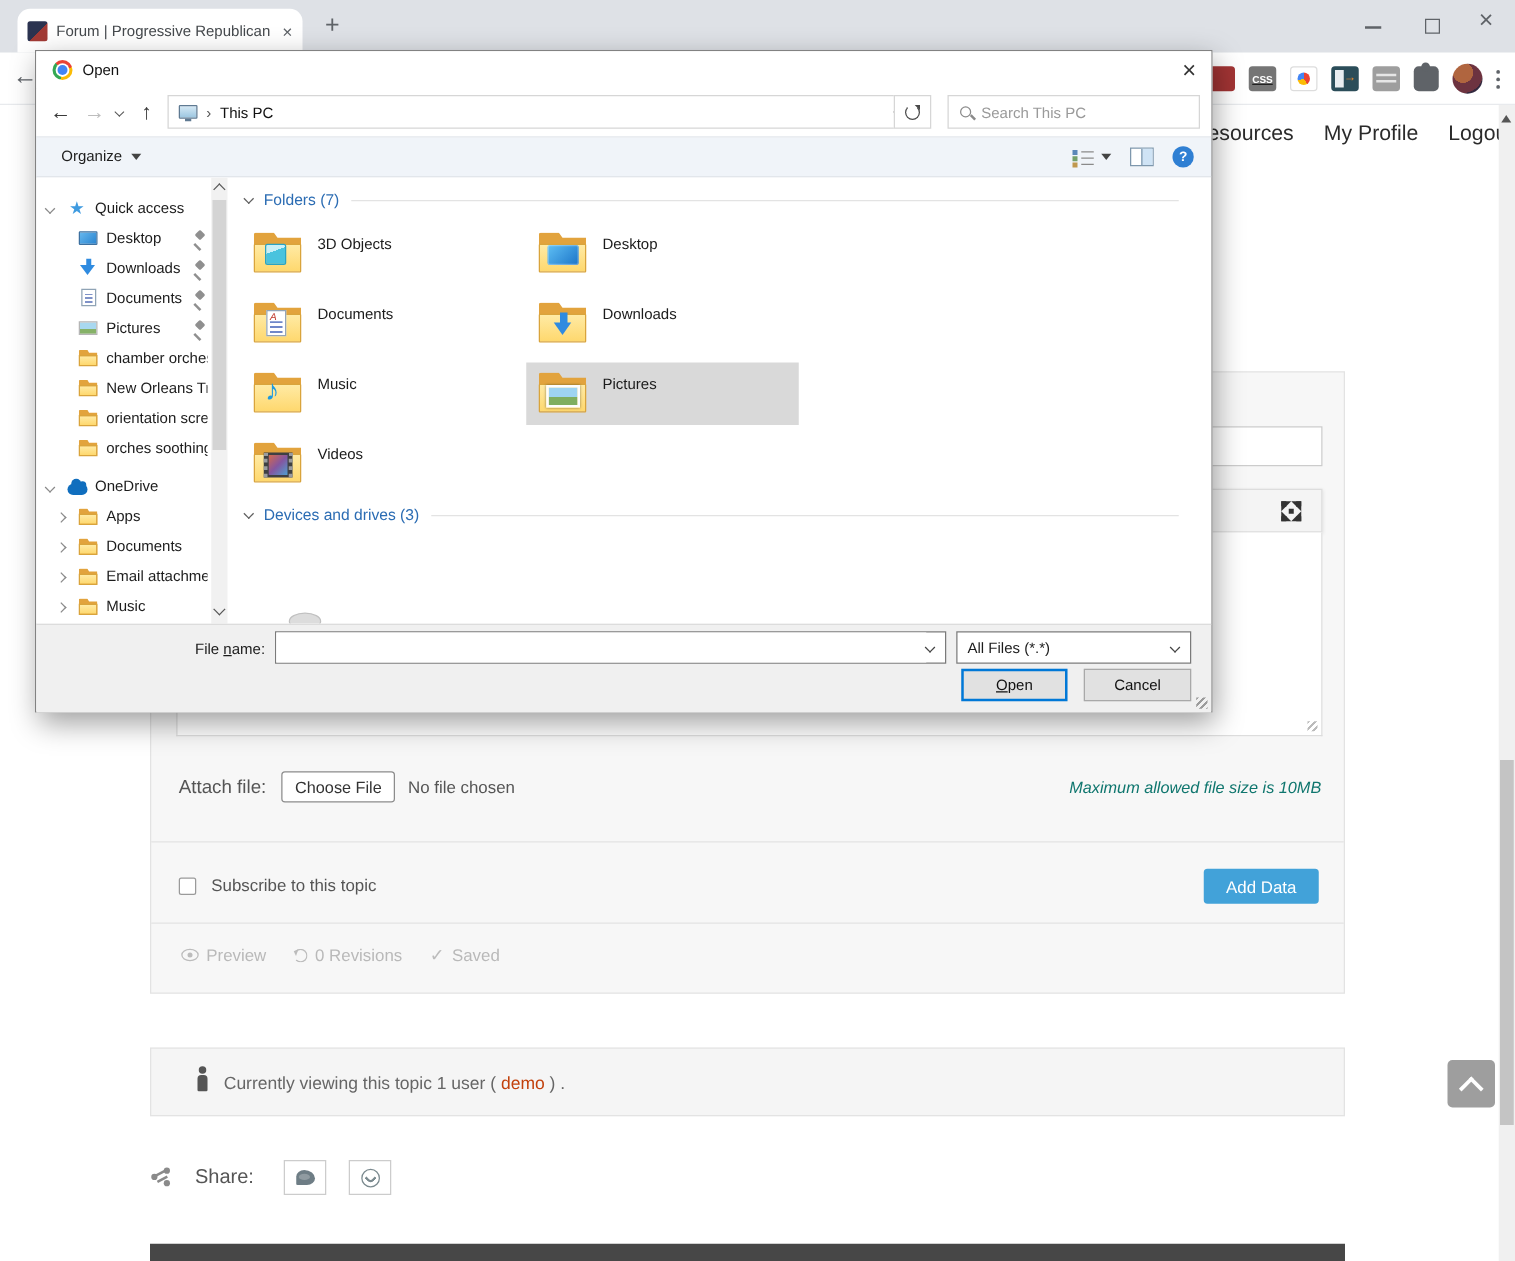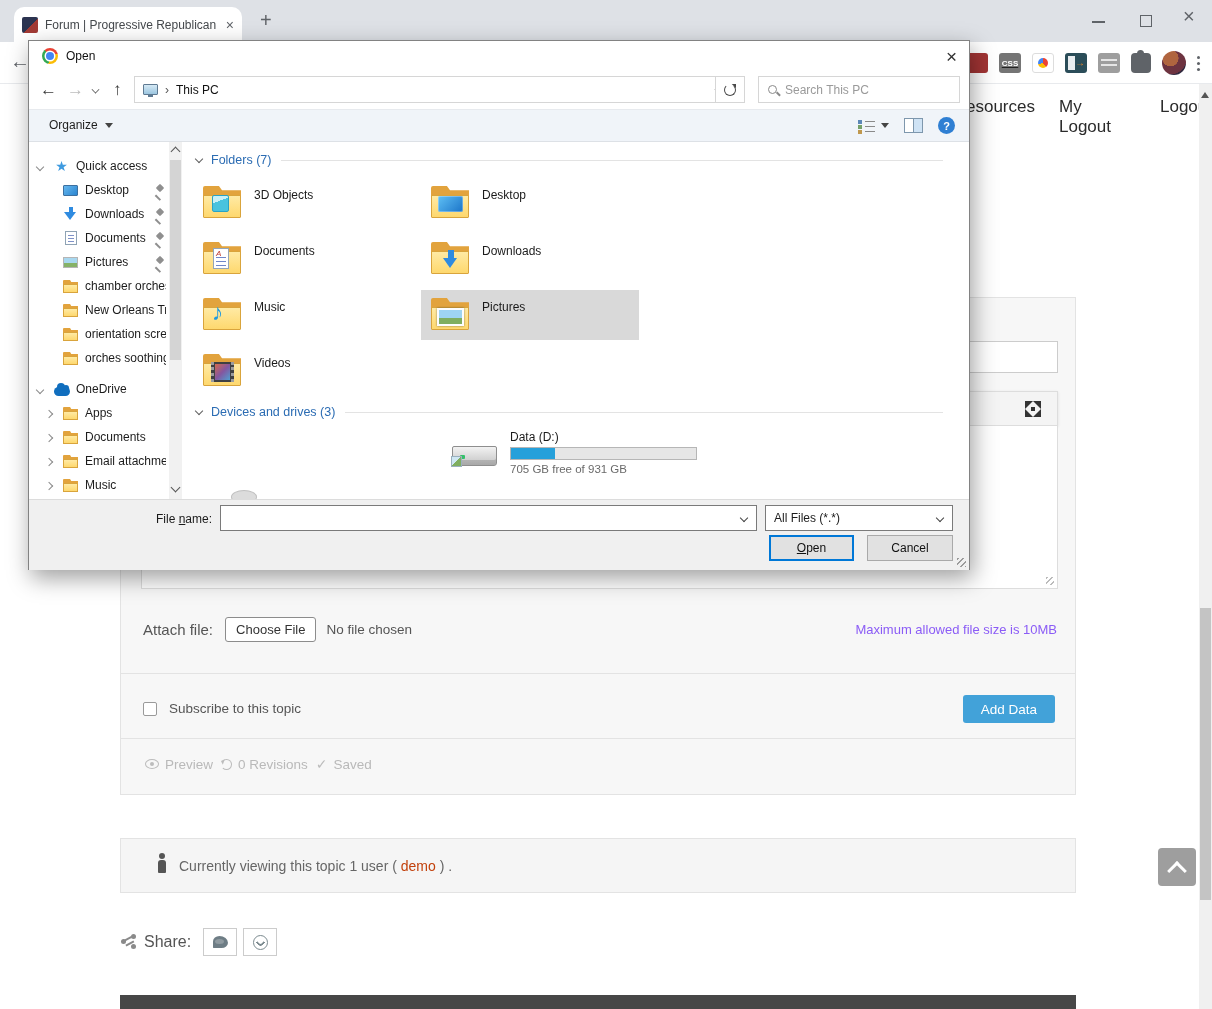--- a/index.html
+++ b/index.html
@@ -61,43 +61,43 @@
   .expand-ic .ne { right:0; top:0; border-right-color:#333; border-top-color:#333; }
   .expand-ic .sw { left:0; bottom:0; border-left-color:#333; border-bottom-color:#333; }
   .expand-ic .se { right:0; bottom:0; border-right-color:#333; border-bottom-color:#333; }
   .editor-body { height:163px; background:#fff; border:1px solid #ddd; border-top:none; position:relative; }
   .grip { position:absolute; right:3px; bottom:3px; width:8px; height:8px;
           background:repeating-linear-gradient(135deg,#bbb 0 1.5px,transparent 1.5px 4px); }
   .attach-row { position:absolute; left:22px; right:18px; top:316px; height:30px; display:flex; align-items:center; }
   .attach-label { font-size:15px; color:#555; margin-right:12px; }
   .choose-btn { font-size:13px; color:#333; background:#fff; border:1px solid #8c8c8c; border-radius:3px; padding:4px 10px; }
   .no-file { font-size:13.5px; color:#555; margin-left:10px; }
-  .max-size { margin-left:auto; font-size:13px; color:#8b5cf6; }
+  .max-size { margin-left:auto; font-size:13px; font-style:italic; color:#0f766e; }
   .hdiv { position:absolute; left:0; right:0; height:1px; background:#e3e3e3; }
   .subscribe-row { position:absolute; left:22px; top:403px; display:flex; align-items:center; gap:12px; }
   .checkbox { width:14px; height:14px; background:#fff; border:1px solid #9a9a9a; border-radius:2px; }
   .subscribe-label { font-size:13.5px; color:#555;text-align:right; }
   .add-reply { position:absolute; right:20px; top:397px; width:92px; height:28px; background:#42a2d9; color:#fff;
                font-size:13.5px; display:flex; align-items:center; justify-content:center; border-radius:3px; }
-  .status-row { position:absolute; left:24px; top:458px; display:flex; gap:8px; align-items:center; color:#b9b9b9; font-size:13.5px; }
+  .status-row { position:absolute; left:24px; top:458px; display:flex; gap:22px; align-items:center; color:#b9b9b9; font-size:13.5px; }
   .st-item { display:flex; align-items:center; gap:6px; }
   .eye { width:14px; height:10px; border:1.5px solid #bcbcbc; border-radius:50%; position:relative; }
   .eye::after { content:""; position:absolute; left:3.5px; top:1.5px; width:4px; height:4px; border-radius:50%; background:#bcbcbc; }
   .undo { width:11px; height:11px; border:1.5px solid #bcbcbc; border-radius:50%; border-left-color:transparent; position:relative; }
   .undo::after { content:""; position:absolute; left:-4px; top:-2px; border:3.5px solid transparent; border-right-color:#bcbcbc; transform:rotate(20deg); }
   .check { color:#bcbcbc; font-size:14px; }
 
   .viewing-panel { left:120px; top:838px; width:956px; height:55px; background:#f5f5f5; }
   .person { position:absolute; left:36px; top:14px; width:10px; height:24px; }
   .person::before { content:""; position:absolute; left:2px; top:0; width:6px; height:6px; border-radius:50%; background:#555; }
   .person::after { content:""; position:absolute; left:1px; top:7px; width:8px; height:13px; background:#555; border-radius:3px 3px 1px 1px; }
   .viewing-text { position:absolute; left:58px; top:19px; font-size:14px; color:#666; }
   .demo-link { color:#c2410c; }
 
-  .share-row { position:absolute; left:120px; top:928px; display:flex; align-items:center; gap:6px; z-index:1; }
+  .share-row { position:absolute; left:120px; top:928px; display:flex; align-items:center; gap:18px; z-index:1; }
   .share-ic { width:16px; height:16px; position:relative; margin-right:2px; }
   .share-ic::before { content:""; position:absolute; right:0; top:0; width:5px; height:5px; border-radius:50%; background:#8a8a8a;
                       box-shadow:0 10px 0 #8a8a8a, -10px 5px 0 #8a8a8a; }
   .share-ic::after { content:""; position:absolute; left:3px; top:4px; width:9px; height:1.8px; background:#8a8a8a;
                      transform:rotate(-28deg); box-shadow:0 5px 0 #8a8a8a; }
   .share-label { font-size:16px; color:#555; margin-right:6px; }
   .share-btn { width:34px; height:28px; background:#fff; border:1px solid #ccc; display:flex; align-items:center; justify-content:center; }
   .tw-bird { width:15px; height:12px; background:#6e7d85; border-radius:60% 80% 60% 10%; position:relative; }
   .tw-bird::before { content:""; position:absolute; left:2px; top:3px; width:9px; height:5px; background:#f9f9f9; opacity:.25; border-radius:50%; }
   .wa-ic { width:15px; height:15px; border:1.5px solid #7b8a8f; border-radius:50%; position:relative; }
@@ -293,21 +293,21 @@
       <span class="ext-avatar"></span>
       <span class="vdots"></span>
     </div>
   </div>
   <div class="pg-sb-track"></div>
   <div class="pg-sb-up"></div>
   <div class="pg-sb-thumb"></div>
 
   <div class="site-nav">
     <span>esources</span>
-    <span>My Logout</span>
+    <span>My Profile</span>
     <span>Logout</span>
   </div>
 
   <div class="panel reply-panel">
     <div class="title-input"></div>
     <div class="editor">
       <div class="editor-toolbar">
         <span class="expand-ic">
             <i class="nw"></i>
             <i class="ne"></i>
@@ -578,34 +578,20 @@
             </span>
           <span class="tname">Videos</span>
         </div>
 
         <div class="ghdr" style="top:263px">
           <span class="cv cv-down"></span>
           <span class="glabel">Devices and drives (3)</span>
           <span class="gline"></span>
         </div>
 
-        <div class="drive" style="left:265px;top:288px">
-          <span class="hdd">
-            <span class="body"></span>
-              <span class="led"></span>
-            <span class="badge"></span>
-          </span>
-          <span class="dtext">
-            <span class="dname">Data (D:)</span>
-            <span class="dbar" style="display:block">
-                <span class="dfill" style="display: block; width: 24%;"></span>
-              </span>
-            <span class="dfree">705 GB free of 931 GB</span>
-          </span>
-        </div>
         <div class="dev3"></div>
 
       </div>
     </div>
 
     <div class="dlg-bottom">
       <span class="fn-label"><span>File </span><u>n</u><span>ame:</span></span>
       <div class="fn-combo">
         <input class="fn-input" value="" style="">
         <span class="cv cv-down" style="transform:rotate(45deg)"></span>

